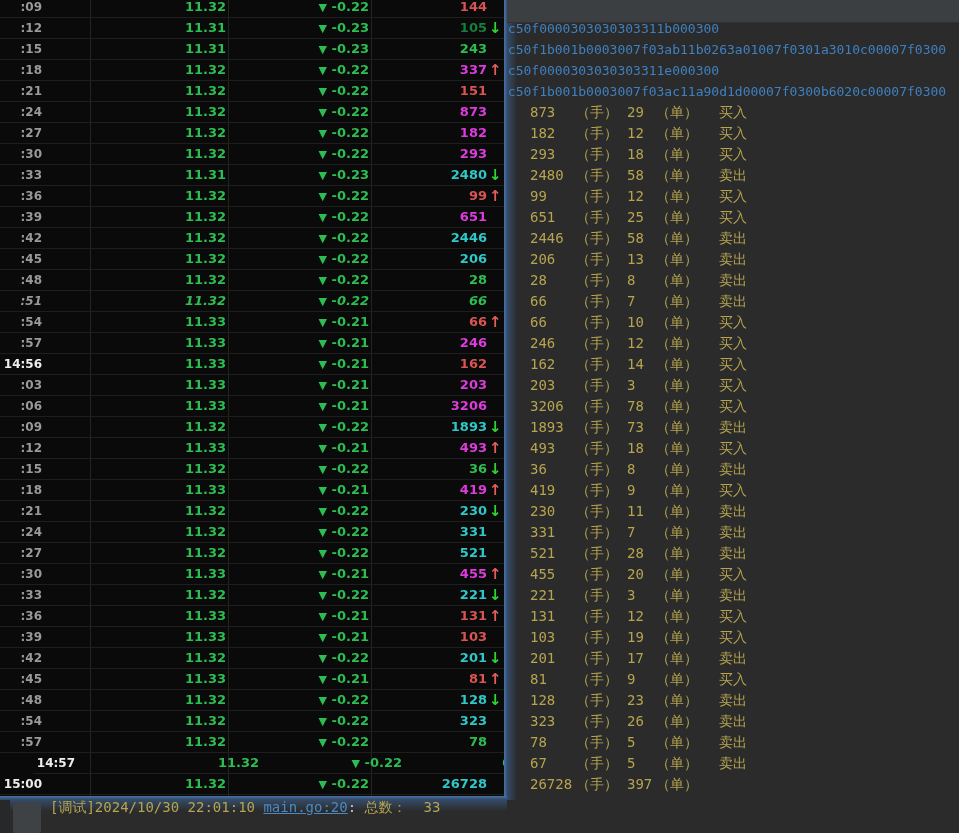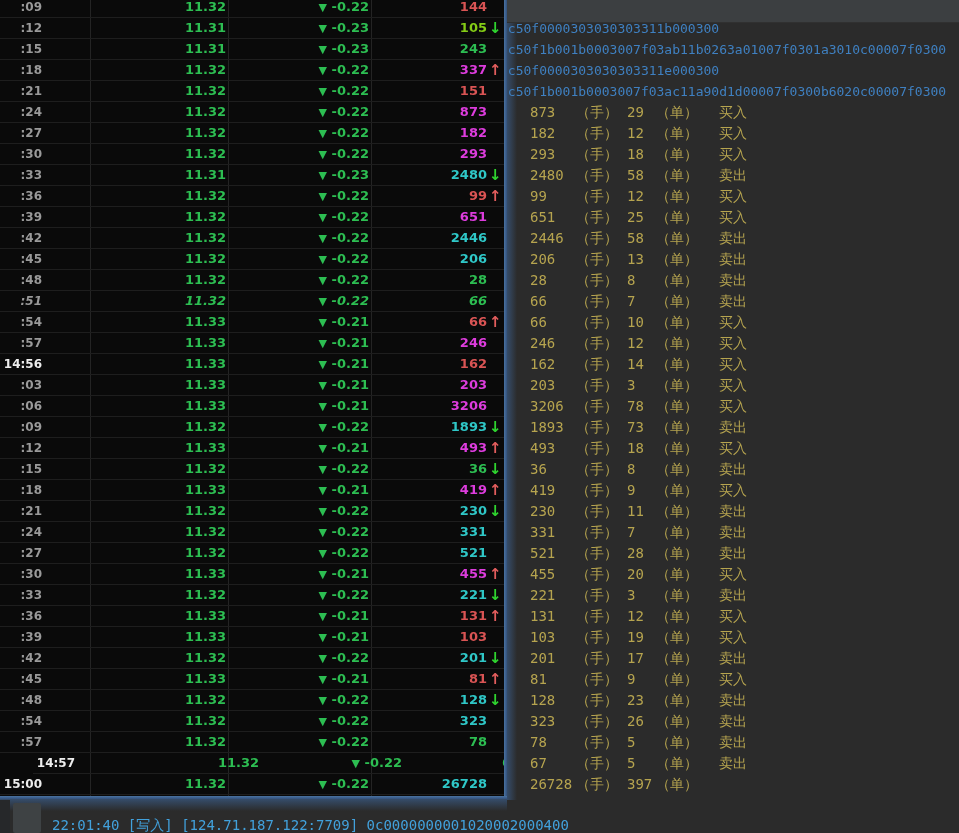--- a/index.html
+++ b/index.html
@@ -310,21 +310,21 @@
         <div class="tick-row" style="top: -3px;">
           <span class="c-time">:09</span>
           <span class="c-price">11.32</span>
           <span class="c-chg"><span class="tri">▼</span><span style="position: static;">&nbsp;-0.22</span></span>
           <span class="c-vol" style="color: rgb(217, 84, 84);">144</span>
         </div>
         <div class="tick-row" style="top: 18px;">
           <span class="c-time">:12</span>
           <span class="c-price">11.31</span>
           <span class="c-chg"><span class="tri">▼</span><span style="position: static;">&nbsp;-0.23</span></span>
-          <span class="c-vol" style="color: #84cc16;">105</span>
+          <span class="c-vol" style="color: #15803d;">105</span>
           <span class="c-arrow arrow-down">↓</span>
         </div>
         <div class="tick-row" style="top: 39px;">
           <span class="c-time">:15</span>
           <span class="c-price">11.31</span>
           <span class="c-chg"><span class="tri">▼</span><span style="position: static;">&nbsp;-0.23</span></span>
           <span class="c-vol" style="color: rgb(45, 190, 82);">243</span>
         </div>
         <div class="tick-row" style="top: 60px;">
           <span class="c-time">:18</span>
@@ -554,15 +554,15 @@
       </div>
   </div>
 
   <div class="pb-right"></div>
   <div class="pb-bottom"></div>
   <div class="glow-right"></div>
   <div class="glow-bottom"></div>
 
   <div class="gutter-strip"></div>
   <div class="gutter-block"></div>
-  <div class="dbg dbg2">22:01:40 [写入] [124.71.187.122:7709] 0c0000000001020002000400</div>
+  <div class="dbg dbg1"><span>[调试]2024/10/30 22:01:10 </span><span class="lnk">main.go:20</span><span class="sep">:</span><span> 总数：  33</span></div>
 
 </div>
 
 </body></html>

